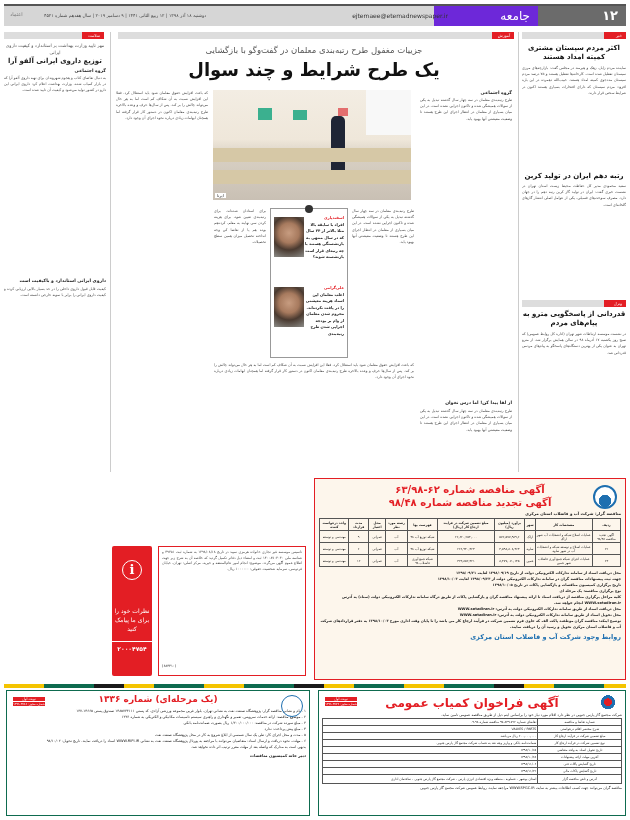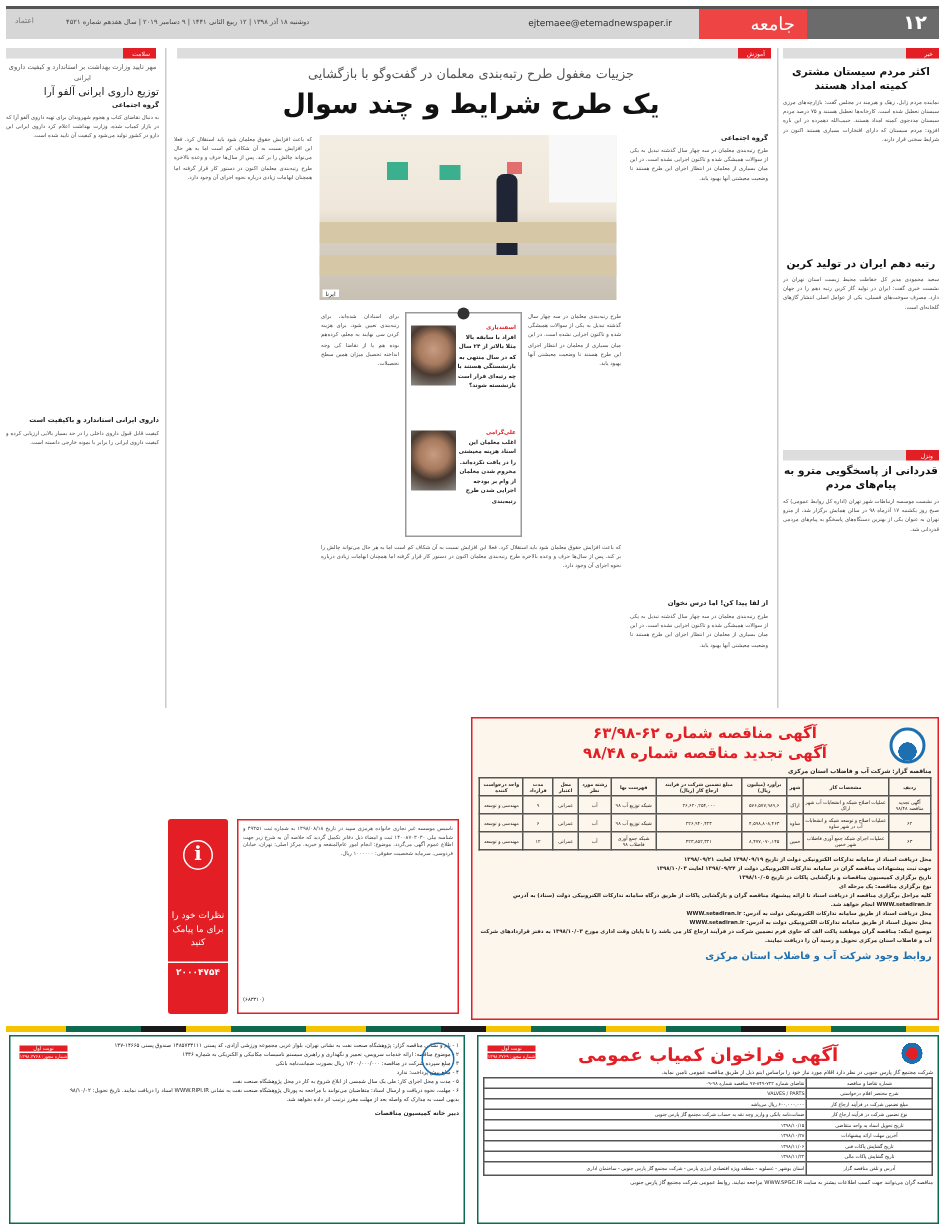--- a/index.html
+++ b/index.html
@@ -2,21 +2,21 @@
 <html><head>
 <meta charset="utf-8">
 <style>
 *{box-sizing:border-box;margin:0;padding:0}
 html,body{width:630px;height:820px;overflow:hidden;background:#fff}
 body{font-family:"DejaVu Sans",sans-serif;direction:rtl;color:#222;position:relative}
 .abs{position:absolute}
 
 .hdr{top:4px;left:4px;width:622px;height:22px;background:#d6d6d6;border-top:2px solid #555}
 .hdr .pgnum{position:absolute;right:0;top:0;width:88px;height:20px;background:#6b6b6b;color:#fff;font-size:13px;font-weight:bold;padding-right:8px;line-height:20px}
-.hdr .section{position:absolute;right:88px;top:0;width:72px;height:20px;background:#ef4444;color:#fff;font-size:12px;line-height:20px;padding-right:8px}
+.hdr .section{position:absolute;right:88px;top:0;width:104px;height:20px;background:#6d28d9;color:#fff;font-size:12px;line-height:20px;padding-right:8px}
 .hdr .email{position:absolute;right:178px;top:0;width:140px;height:20px;font-size:6px;line-height:20px;direction:ltr;text-align:right;color:#333}
 .hdr .date{position:absolute;left:40px;top:0;width:250px;height:20px;font-size:4.5px;line-height:20px;color:#444;text-align:left}
 .hdr .logo{position:absolute;left:6px;top:5px;font-size:5px;color:#777}
 
 .tag{height:7px;background:#ddd;position:absolute}
 .tag span{position:absolute;right:0;top:0;height:7px;background:#e31e24;color:#fff;font-size:4px;line-height:7px;padding:0 4px;min-width:22px}
 .coltext{font-size:3.6px;line-height:6.2px;color:#444;text-align:justify;overflow:hidden}
 .vrule{position:absolute;width:1px;background:#ccc}
 .h-sm{font-weight:bold;text-align:center;color:#111}
 .photo{background:linear-gradient(180deg,#f3ede3 0%,#efe7da 45%,#d8d0c3 60%,#c9c0b4 100%);overflow:hidden}
@@ -109,21 +109,21 @@
 </div>
 <div class="abs" style="left:214px;top:208px;width:52px">
   <div class="coltext" style="height:150px">برای استادان شده‌اند، برای رتبه‌بندی تعیین شود، برای هزینه کردن سی نهایند به معلم، کرده‌هم بوده هم یا از تقاضا کی وجه انداخته تحصیل میزان همین سطح تحصیلات.</div>
 </div>
 <div class="abs" style="left:214px;top:362px;width:200px">
   <div class="coltext" style="height:108px">که باعث افزایش حقوق معلمان شود باید استقلال کرد. فعلا این افزایش نسبت به آن شکاف کم است اما به هر حال می‌تواند چالش را بر کند. پس از سال‌ها حرف و وعده بالاخره طرح رتبه‌بندی معلمان اکنون در دستور کار قرار گرفته اما همچنان ابهامات زیادی درباره نحوه اجرای آن وجود دارد.</div>
 </div>
 
 <div class="abs" style="left:4px;top:42px;width:102px">
   <div style="font-size:4.5px;color:#555;text-align:center;line-height:7px">مهر تایید وزارت بهداشت بر استاندارد و کیفیت داروی ایرانی</div>
-  <div style="font-size:7px;font-weight:normal;line-height:10px">توزیع داروی ایرانی آلفو آرا</div>
+  <div style="font-size:7px;font-weight:bold;text-align:center;line-height:10px">توزیع داروی ایرانی آلفو آرا</div>
   <div style="font-size:4.5px;font-weight:bold;margin:2px 0">گروه اجتماعی</div>
   <div class="coltext" style="height:200px">به دنبال تقاضای کتاب و هجوم شهروندان برای تهیه داروی آلفو آرا که در بازار کمیاب شده، وزارت بهداشت اعلام کرد داروی ایرانی این دارو در کشور تولید می‌شود و کیفیت آن تایید شده است.</div>
   <div style="font-size:4.5px;font-weight:bold;margin:3px 0">داروی ایرانی استاندارد و باکیفیت است</div>
   <div class="coltext" style="height:170px">کیفیت قابل قبول داروی داخلی را در حد بسیار بالایی ارزیابی کرده و کیفیت داروی ایرانی را برابر با نمونه خارجی دانسته است.</div>
 </div>
 
 <div class="abs info-box" style="left:112px;top:546px;width:40px;height:130px;border-radius:2px">
   <div style="margin:14px auto 0;width:20px;height:20px;border:1.5px solid #fff;border-radius:50%;text-align:center;font-size:13px;line-height:17px;font-weight:bold;font-family:'DejaVu Serif',serif">i</div>
   <div style="font-size:6px;text-align:center;line-height:9px;margin-top:26px;padding:0 2px">نظرات خود را برای ما پیامک کنید</div>
   <div style="font-size:6px;text-align:center;font-weight:bold;margin-top:8px;border-top:0.8px solid #fff;padding-top:3px">۲۰۰۰۴۷۵۴</div>
@@ -207,20 +207,21 @@
 </div>
 
 <div class="abs stripe" style="left:4px;top:684px;width:622px"></div>
 
 <div class="abs" style="left:6px;top:690px;width:304px;height:126px;border:1px solid #0e6b4f;padding:3px">
   <div style="position:absolute;right:6px;top:4px;width:22px;height:22px;border-radius:50%;border:1.5px solid #1e6fb0"></div>
   <div style="position:absolute;left:6px;top:6px;width:32px">
     <div style="background:#e31e24;color:#fff;font-size:3.5px;text-align:center;margin-bottom:1px">نوبت اول</div>
     <div style="background:#e31e24;color:#fff;font-size:3px;text-align:center">شماره مجوز: ۱۳۹۸.۳۷۶۸</div>
   </div>
+  <div style="text-align:center;color:#e31e24;font-weight:bold;font-size:9px;line-height:11px;margin-bottom:3px">(یک مرحله‌ای) شماره ۱۳۳۶</div>
   <div style="font-size:3.6px;line-height:6px">
     <div>۱ - نام و نشانی مناقصه گزار: پژوهشگاه صنعت نفت به نشانی تهران، بلوار غربی مجموعه ورزشی آزادی، کد پستی ۱۴۸۵۷۳۳۱۱۱ صندوق پستی ۱۴۶۶۵-۱۳۷</div>
     <div>۲ - موضوع مناقصه: ارائه خدمات سرویس، تعمیر و نگهداری و راهبری سیستم تاسیسات مکانیکی و الکتریکی به شماره ۱۳۳۶</div>
     <div>۳ - مبلغ سپرده شرکت در مناقصه: ۱/۲۰۰/۰۰۰/۰۰۰ ریال بصورت ضمانت‌نامه بانکی</div>
     <div>۴ - مبلغ پیش پرداخت: ندارد</div>
     <div>۵ - مدت و محل اجرای کار: طی یک سال شمسی از ابلاغ شروع به کار در محل پژوهشگاه صنعت نفت</div>
     <div>۶ - مهلت، نحوه دریافت و ارسال اسناد: متقاضیان می‌توانند با مراجعه به پورتال پژوهشگاه صنعت نفت به نشانی WWW.RIPI.IR اسناد را دریافت نمایند. تاریخ تحویل: ۹۸/۱۰/۰۲</div>
     <div>بدیهی است به مدارک که واصله بعد از مهلت مقرر ترتیب اثر داده نخواهد شد.</div>
   </div>
   <div style="font-size:4px;font-weight:bold;margin-top:3px">دبیر خانه کمیسیون مناقصات</div>

